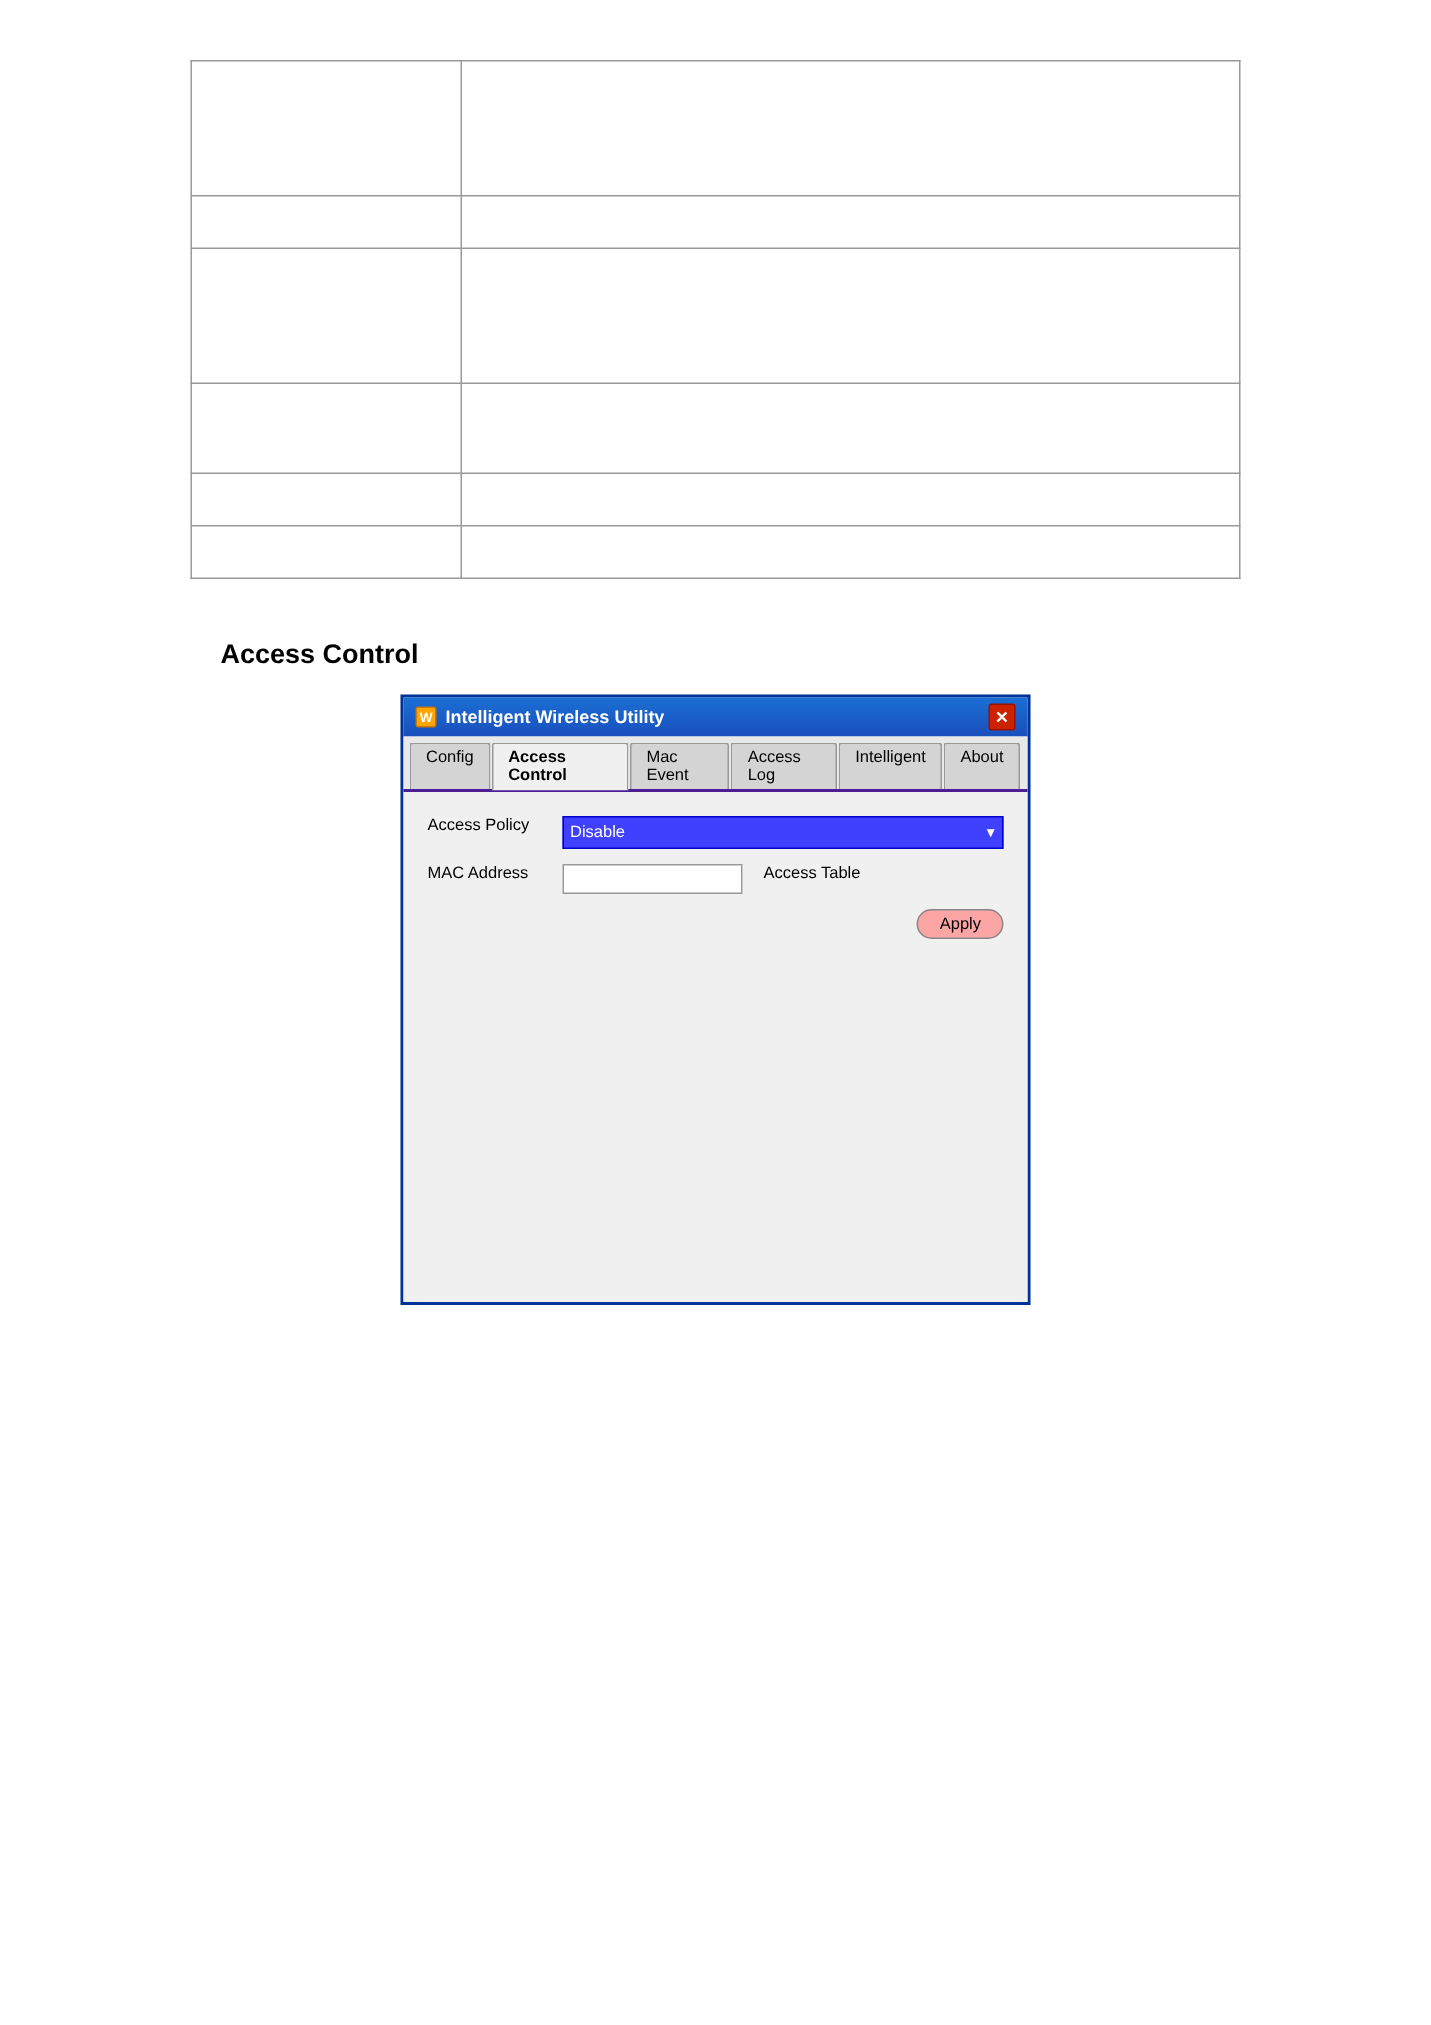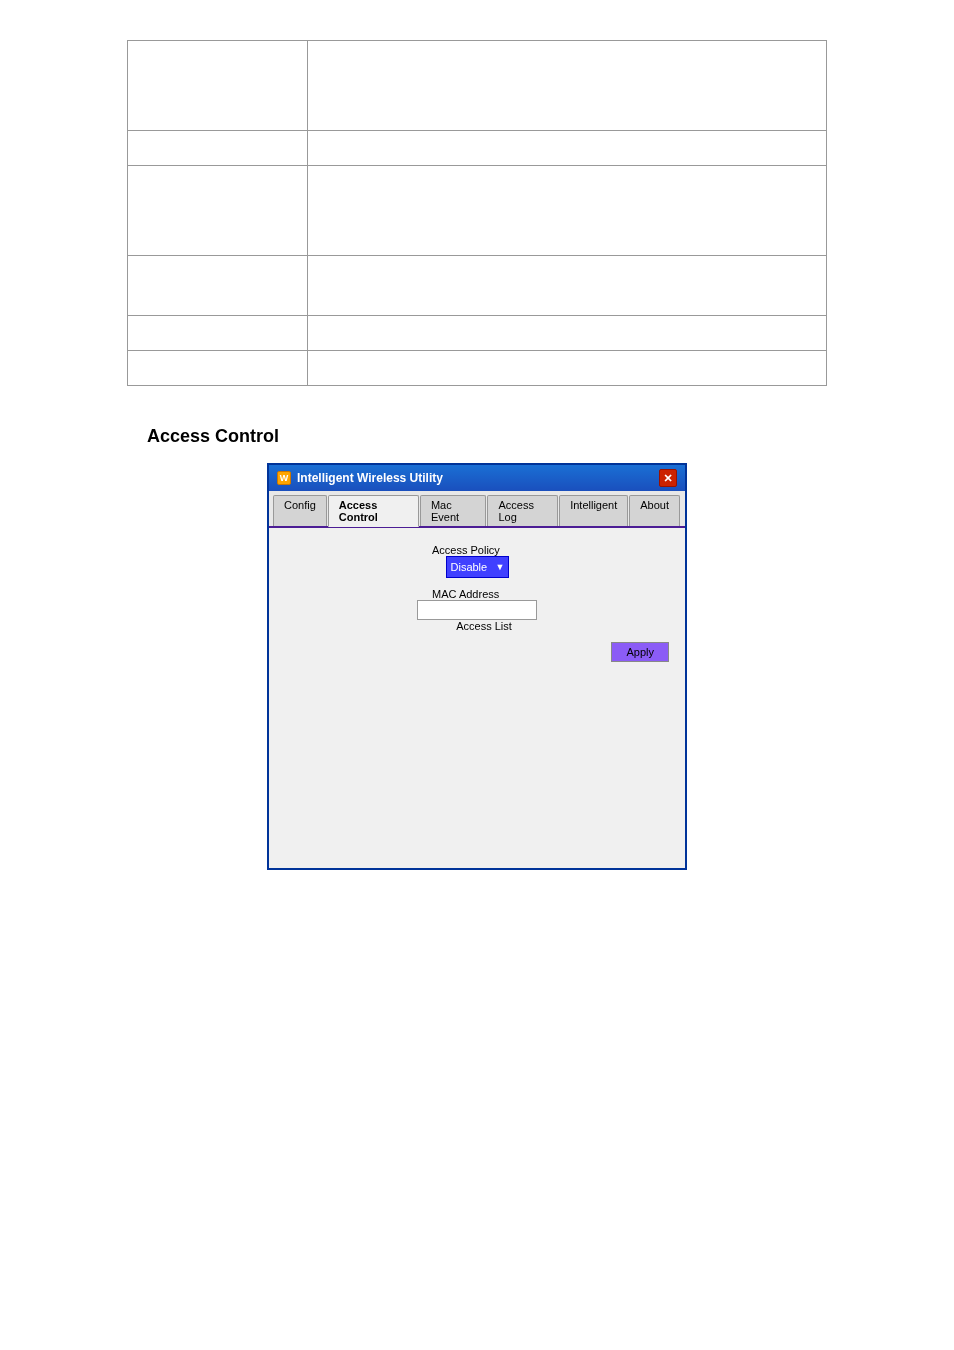--- a/index.html
+++ b/index.html
@@ -136,23 +136,21 @@
     }
 
     .window-body {
       padding: 16px;
       background: #f0f0f0;
       min-height: 340px;
     }
 
     .form-row {
       display: flex;
-      align-items: center;
       margin-bottom: 10px;
-      flex-direction: column;
     }
 
     .form-label {
       width: 90px;
       font-size: 11px;
     }
 
     .dropdown-select {
       appearance: none;
       -webkit-appearance: none;
@@ -229,26 +227,26 @@
       font-size: 11px;
     }
 
     .apply-row {
       display: flex;
       justify-content: flex-end;
       margin-top: 8px;
     }
 
     .apply-btn {
-      background: #8b5cf6;
+      background: #fca5a5;
       border: 1px solid #888;
       padding: 3px 14px;
       font-size: 11px;
       cursor: pointer;
-      border-radius: 0;
+      border-radius: 10px;
     }
 
     .bottom-spacer {
       height: 120px;
     }
   </style>
 </head>
 <body>
 
 <table class="top-table">
@@ -311,21 +309,21 @@
         <div class="dropdown-container">
           <select class="dropdown-select">
             <option>Disable</option>
           </select>
         </div>
       </div>
 
       <div class="form-row">
         <div class="form-label">MAC Address</div>
         <input type="text" class="mac-address-input" style="">
-        <span style="margin-left:14px; font-size:11px;">Access List</span>
+        <span style="margin-left:14px; font-size:11px;">Access Table</span>
       </div>
 
 
       <div class="apply-row">
         <button class="apply-btn">Apply</button>
       </div>
 
       <div class="bottom-spacer"></div>
     </div>
 

